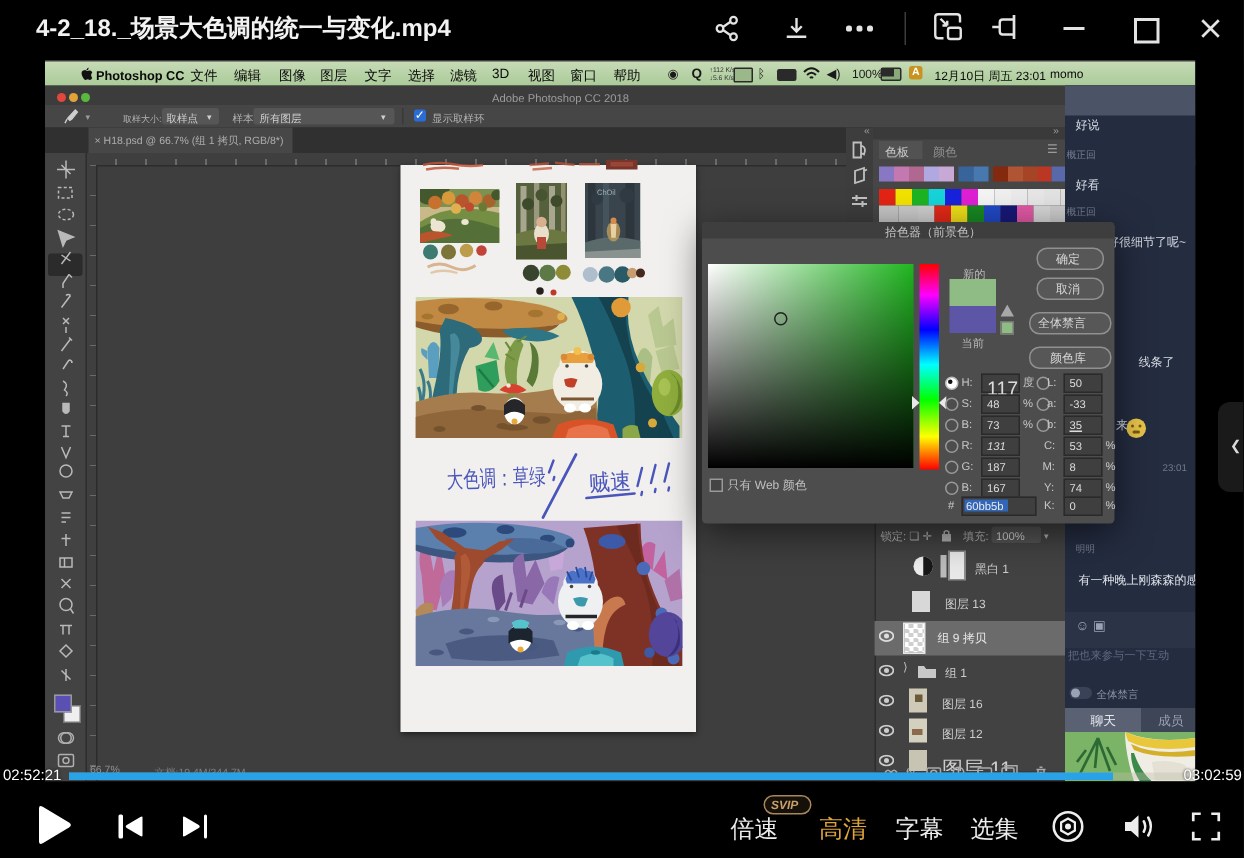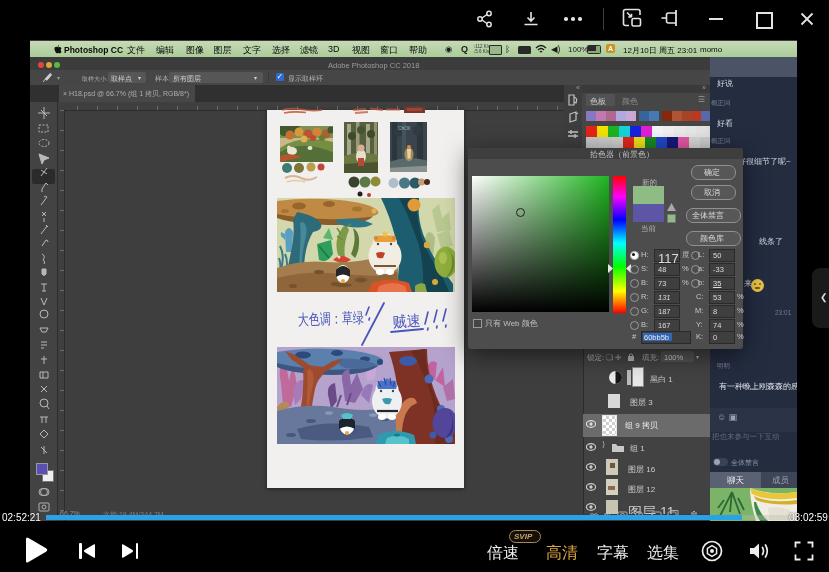--- a/index.html
+++ b/index.html
@@ -5,20 +5,21 @@
   html,body{margin:0;padding:0;background:#000;}
   #stage{position:relative;width:829px;height:572px;background:#000;overflow:hidden;
          font-family:"Liberation Sans",sans-serif;}
   .abs{position:absolute;}
   .txt{position:absolute;white-space:nowrap;}
 </style>
 </head>
 <body>
 <div id="stage">
 
+  <div class="txt" style="left:24px;top:9px;font-size:16px;font-weight:bold;color:#f2f2f2;">4-2_18._场景大色调的统一与变化.mp4</div>
   <svg class="abs" style="left:475px;top:9px;" width="20" height="20" viewBox="0 0 20 20" fill="none" stroke="#e3e3e3" stroke-width="1.5">
     <circle cx="5" cy="10" r="2.2"></circle>
       <circle cx="14" cy="4.5" r="2.2"></circle>
       <circle cx="14" cy="15.5" r="2.2"></circle>
     <path d="M7 9 L12 5.5 M7 11 L12 14.5"></path>
   </svg>
   <svg class="abs" style="left:521px;top:9px;" width="20" height="20" viewBox="0 0 20 20" fill="none" stroke="#e3e3e3" stroke-width="1.6">
     <path d="M10 3 L10 12 M6.5 8.5 L10 12 L13.5 8.5 M3.5 15.5 L16.5 15.5"></path>
   </svg>
   <div class="abs" style="left:564px;top:17px;width:3.5px;height:3.5px;border-radius:50%;background:#e3e3e3;"></div>
@@ -461,21 +462,21 @@
 
     <svg class="abs" style="left:578px;top:330px;" width="15" height="15" viewBox="0 0 15 15">
         <circle cx="7.5" cy="7.5" r="6.5" fill="#ececec"></circle>
         <path d="M7.5 1 A6.5 6.5 0 0 1 7.5 14 Z" fill="#181818"></path>
       </svg>
     <div class="abs" style="left:597px;top:330px;width:4px;height:15px;background:#bbb;"></div>
     <div class="abs" style="left:603px;top:328px;width:10px;height:18px;background:#e8e8e8;outline:1.5px solid #888;"></div>
     <div class="txt" style="left:620px;top:334px;font-size:8px;color:#cccccc;">黑白 1</div>
 
     <div class="abs" style="left:578px;top:354px;width:12px;height:14px;background:#d8d8d8;"></div>
-    <div class="txt" style="left:600px;top:357px;font-size:8px;color:#cccccc;">图层 3</div>
+    <div class="txt" style="left:600px;top:357px;font-size:8px;color:#cccccc;">图层 13</div>
 
     <div class="abs" style="left:553px;top:374px;width:127px;height:23px;background:#6b6b6b;"></div>
     <svg class="abs" style="left:556px;top:380px;" width="10" height="8" viewBox="0 0 12 9">
         <ellipse cx="6" cy="4.5" rx="5.5" ry="4" fill="none" stroke="#ddd" stroke-width="1.4"></ellipse>
         <circle cx="6" cy="4.5" r="2" fill="#ddd"></circle>
       </svg>
     <div class="abs" style="left:573px;top:376px;width:13px;height:19px;background:repeating-conic-gradient(#cfcfcf 0 25%,#fff 0 50%) 0 0/6px 6px;outline:1.5px solid #e8e8e8;"></div>
     <div class="txt" style="left:595px;top:380px;font-size:8px;color:#e8e8e8;">组 9 拷贝</div>
 
     <svg class="abs" style="left:556px;top:403px;" width="10" height="8" viewBox="0 0 12 9">

